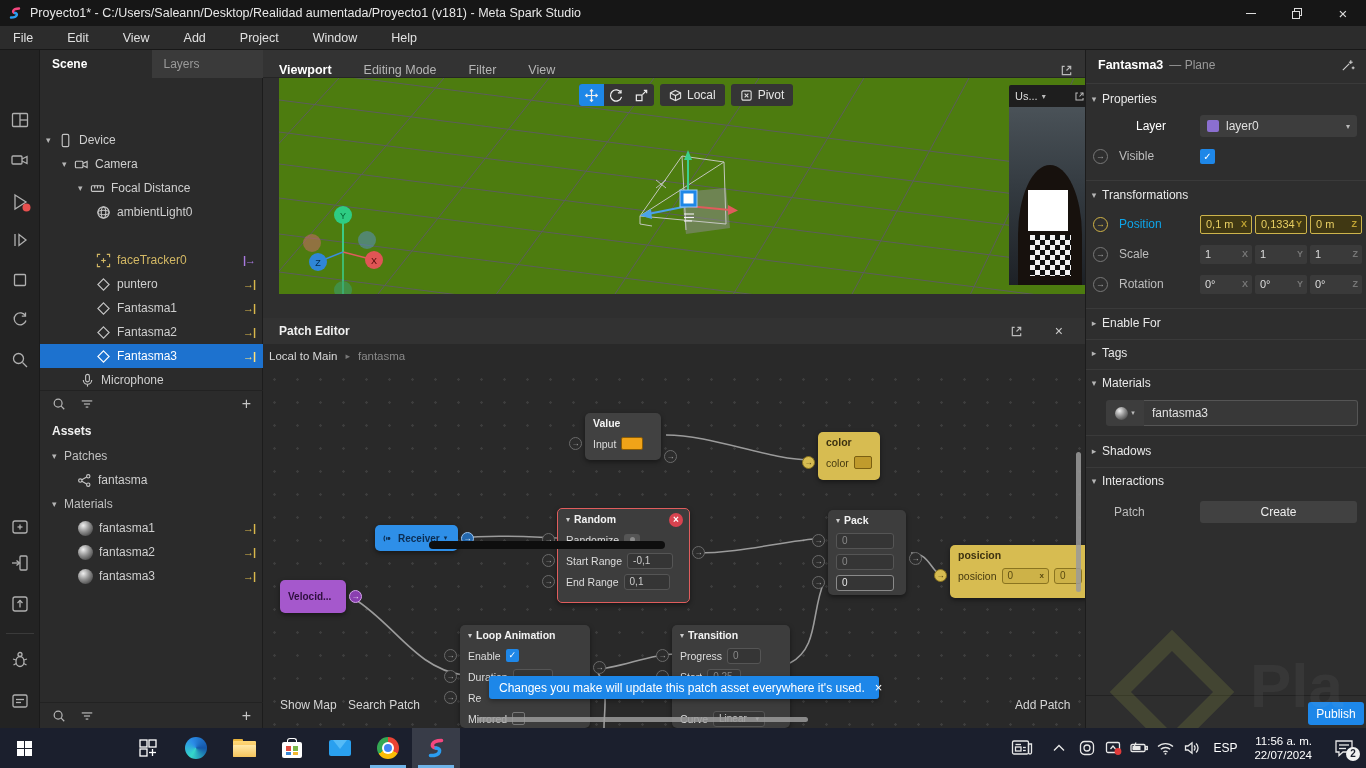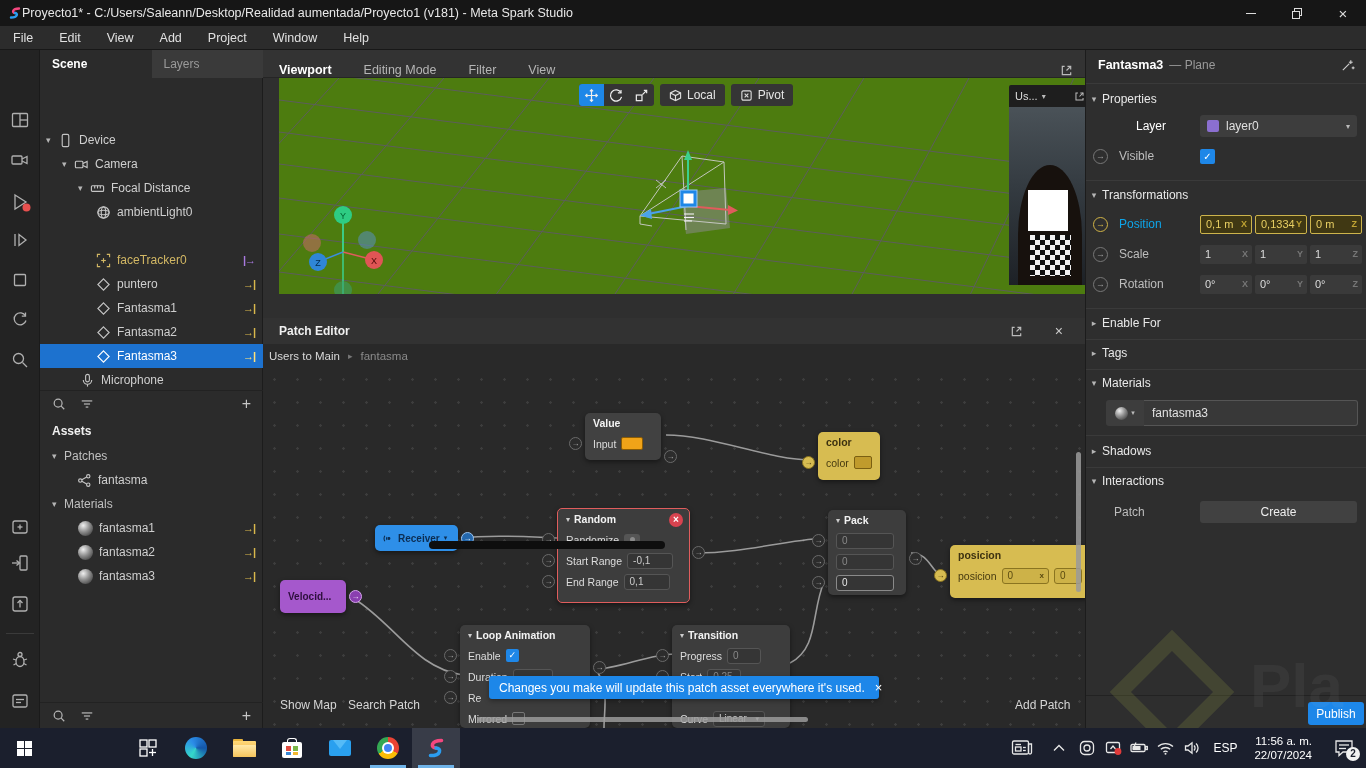--- a/index.html
+++ b/index.html
@@ -1,25 +1,25 @@
 <!DOCTYPE html>
 <html><head>
 <meta charset="utf-8">
 <style>
   *{margin:0;padding:0;box-sizing:border-box}
   html,body{width:1366px;height:768px;overflow:hidden}
   body{font-family:"Liberation Sans","DejaVu Sans",sans-serif;background:#1a1a1a;color:#ddd;font-size:12px}
   .abs{position:absolute}
   svg{display:block}
   
-  #titlebar{position:absolute;left:0;top:0;width:1366px;height:26px;background:#161616;display:flex;align-items:center;padding-left:8px;}
+  #titlebar{position:absolute;left:0;top:0;width:1366px;height:26px;background:#161616;display:flex;align-items:center;padding-left:8px;gap:8px}
   #titlebar .ttl{color:#e8e8e8;font-size:12.5px;white-space:nowrap}
   .winbtns{position:absolute;right:0;top:0;height:26px;display:flex}
   .winbtn{width:46px;height:26px;display:flex;align-items:center;justify-content:center;color:#ddd}
-  #menubar{position:absolute;left:0;top:26px;width:1366px;height:24px;background:#2c2c2c;display:flex;align-items:center;gap:0;border-bottom:1px solid #181818}
+  #menubar{position:absolute;left:0;top:26px;width:1366px;height:24px;background:#2c2c2c;display:flex;align-items:center;gap:8px;border-bottom:1px solid #181818}
   .menuitem{padding:0 13px;color:#e0e0e0;font-size:12.5px}
   
   #rail{position:absolute;left:0;top:50px;width:40px;height:678px;background:#232323;border-right:1px solid #1a1a1a}
   .railbtn{position:absolute;left:10px;width:20px;height:20px}
   .railbtn svg{stroke:#b0b0b0;fill:none;stroke-width:1.3}
   .railsep{position:absolute;left:6px;width:28px;height:1px;background:#3a3a3a}
   
   #leftpanel{position:absolute;left:40px;top:50px;width:223px;height:678px;background:#2b2b2b;border-right:1px solid #1c1c1c}
   .ptabs{position:absolute;left:0;top:0;width:223px;height:28px;display:flex}
   .ptab{flex:1;display:flex;align-items:center;padding-left:12px;font-size:12px}
@@ -609,21 +609,21 @@
       <span style="position:absolute;right:62px">
           <svg width="13" height="13" viewBox="0 0 14 14" style="stroke:#bbb;fill:none;stroke-width:1.3">
             <path d="M5,2.5 H2.5 V11.5 H11.5 V9"></path>
             <path d="M8,2.5 H11.5 V6"></path>
             <line x1="11.5" y1="2.5" x2="7" y2="7"></line>
           </svg>
         </span>
       <span style="position:absolute;right:22px;color:#ccc;font-size:14px">×</span>
     </div>
     <div id="patchcrumb">
-      <span style="color:#d8d8d8">Users to Main</span>
+      <span style="color:#d8d8d8">Local to Main</span>
       <span style="color:#777;font-size:9px">▸</span>
       <span style="color:#8a8a8a">fantasma</span>
     </div>
     <div id="pcanvas"></div>
 
     <svg class="abs" style="left:0;top:0;z-index:1" width="822" height="410">
       <g fill="none" stroke="#9b9b9b" stroke-width="1.6">
         <path d="M403,117 C450,117 505,142 549,142"></path>
         <path d="M198,220 C230,216 266,219 298,220"></path>
         <path d="M433,235 C480,235 518,223 561,220"></path>

